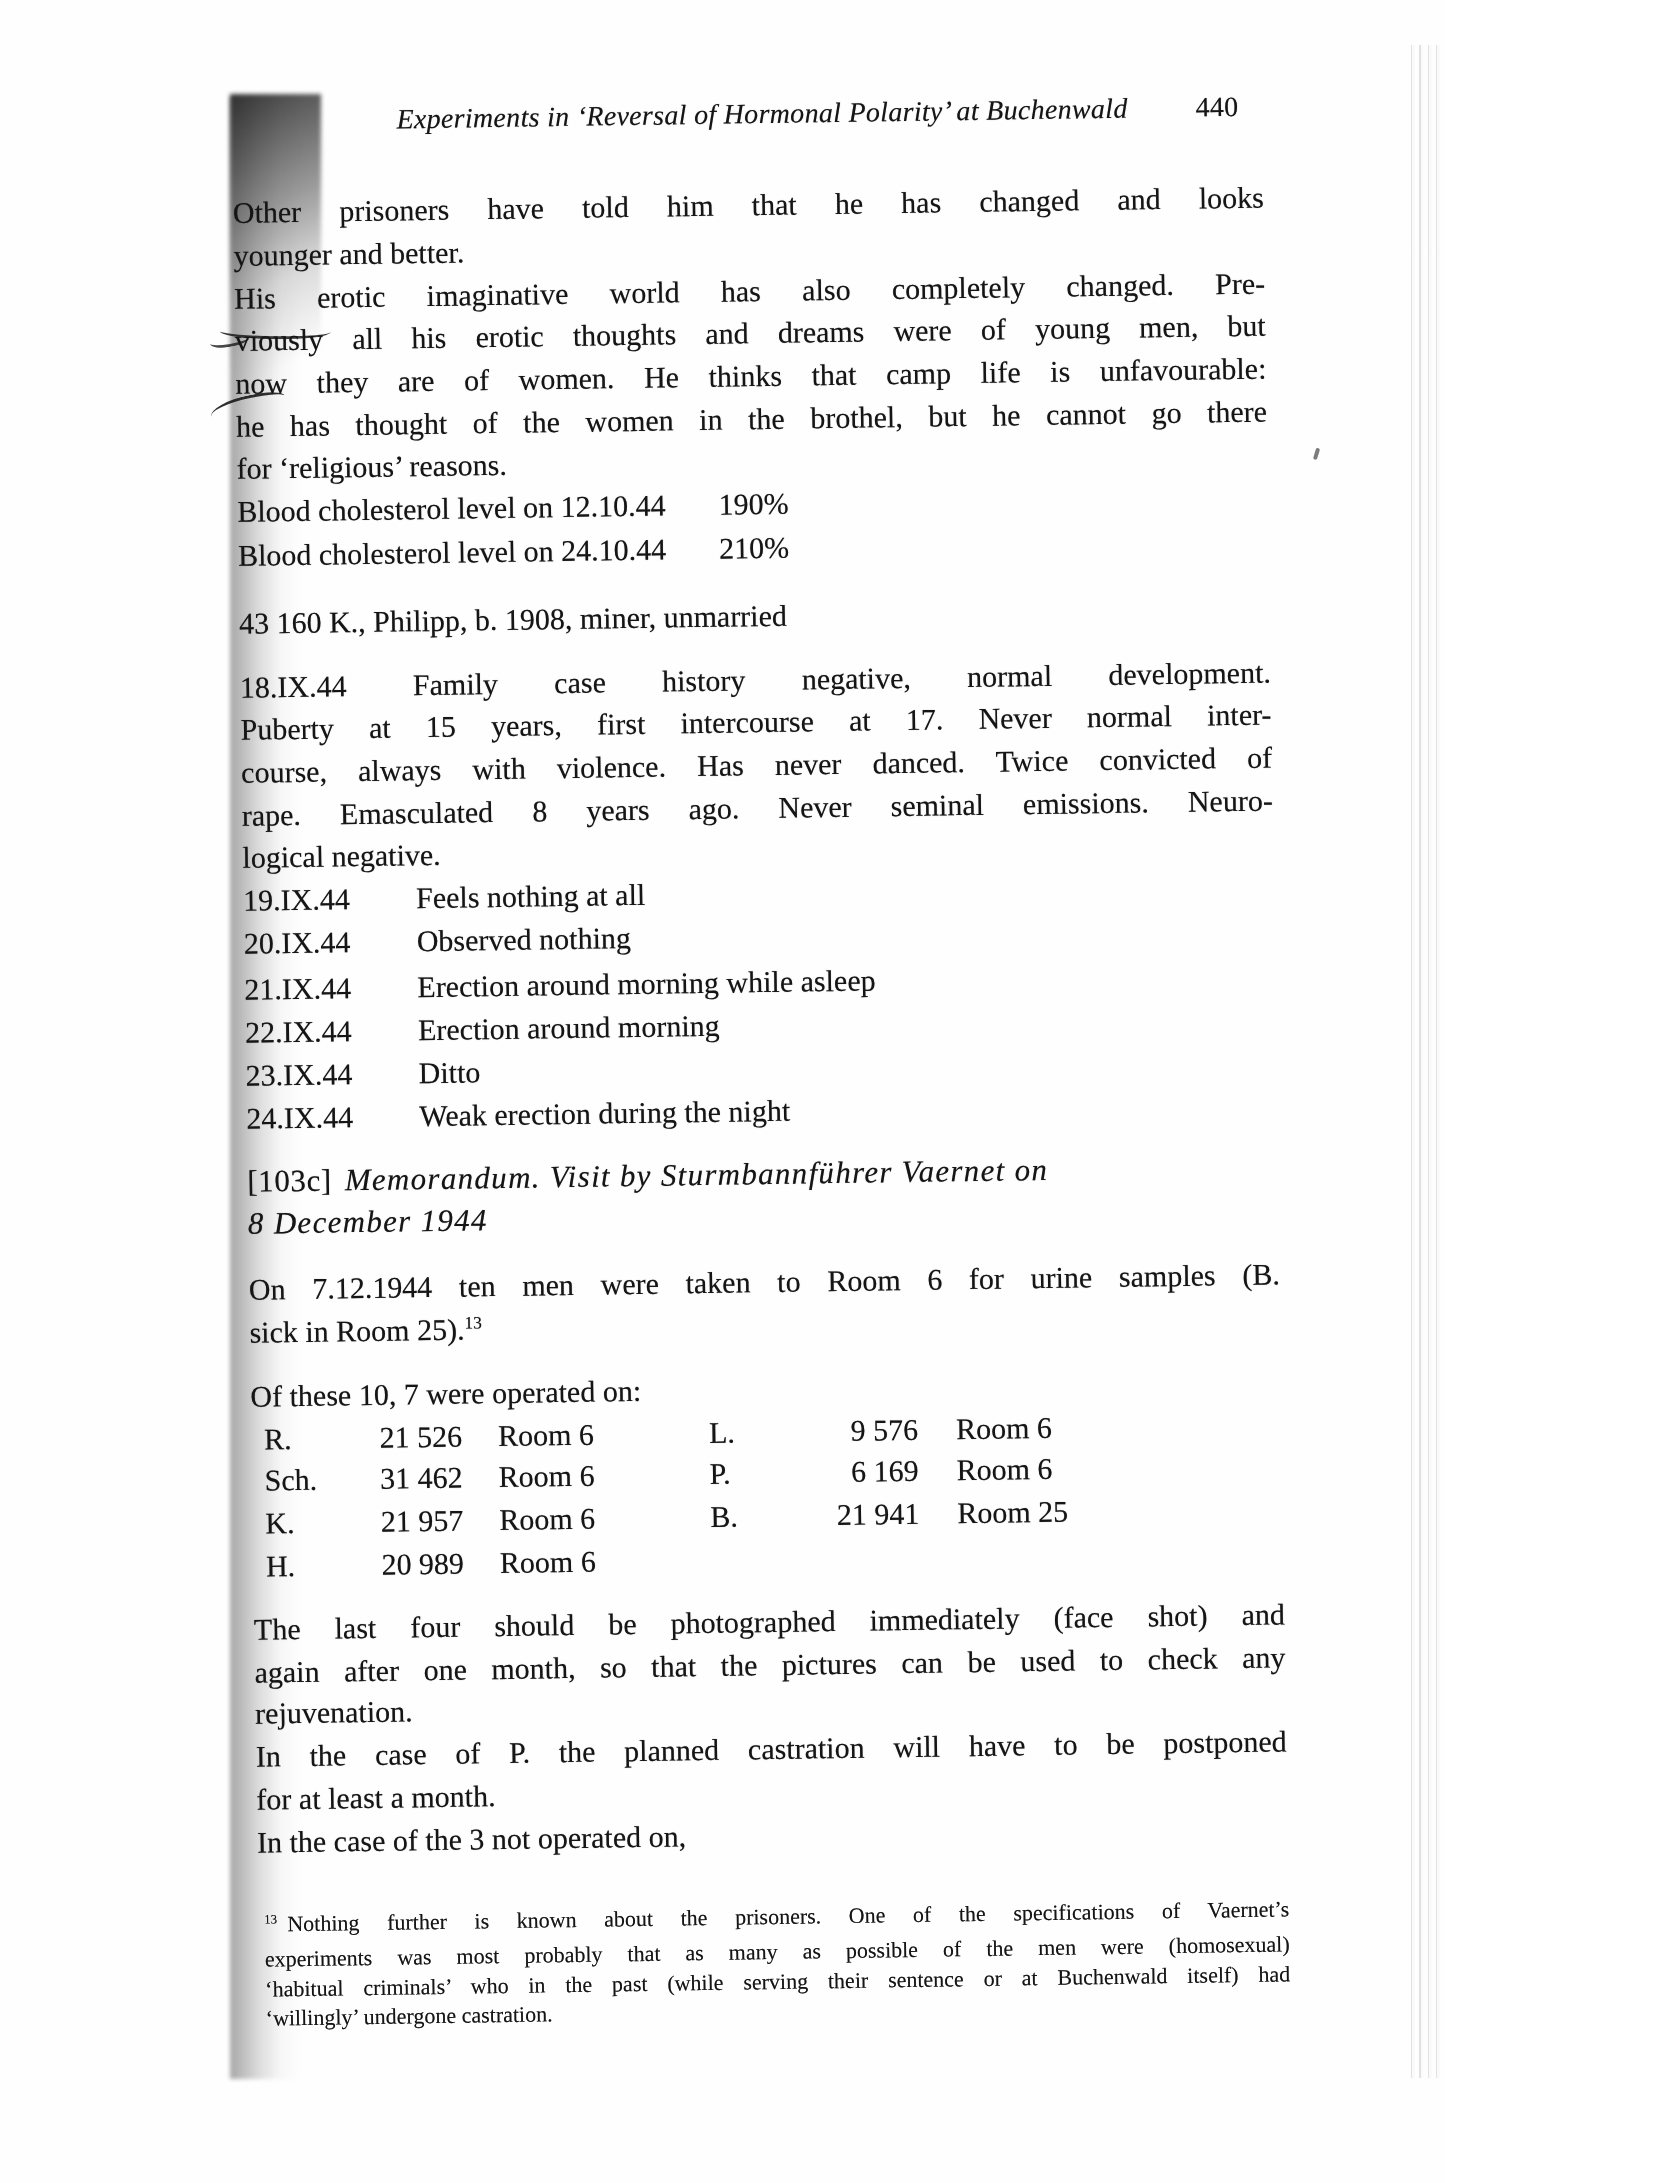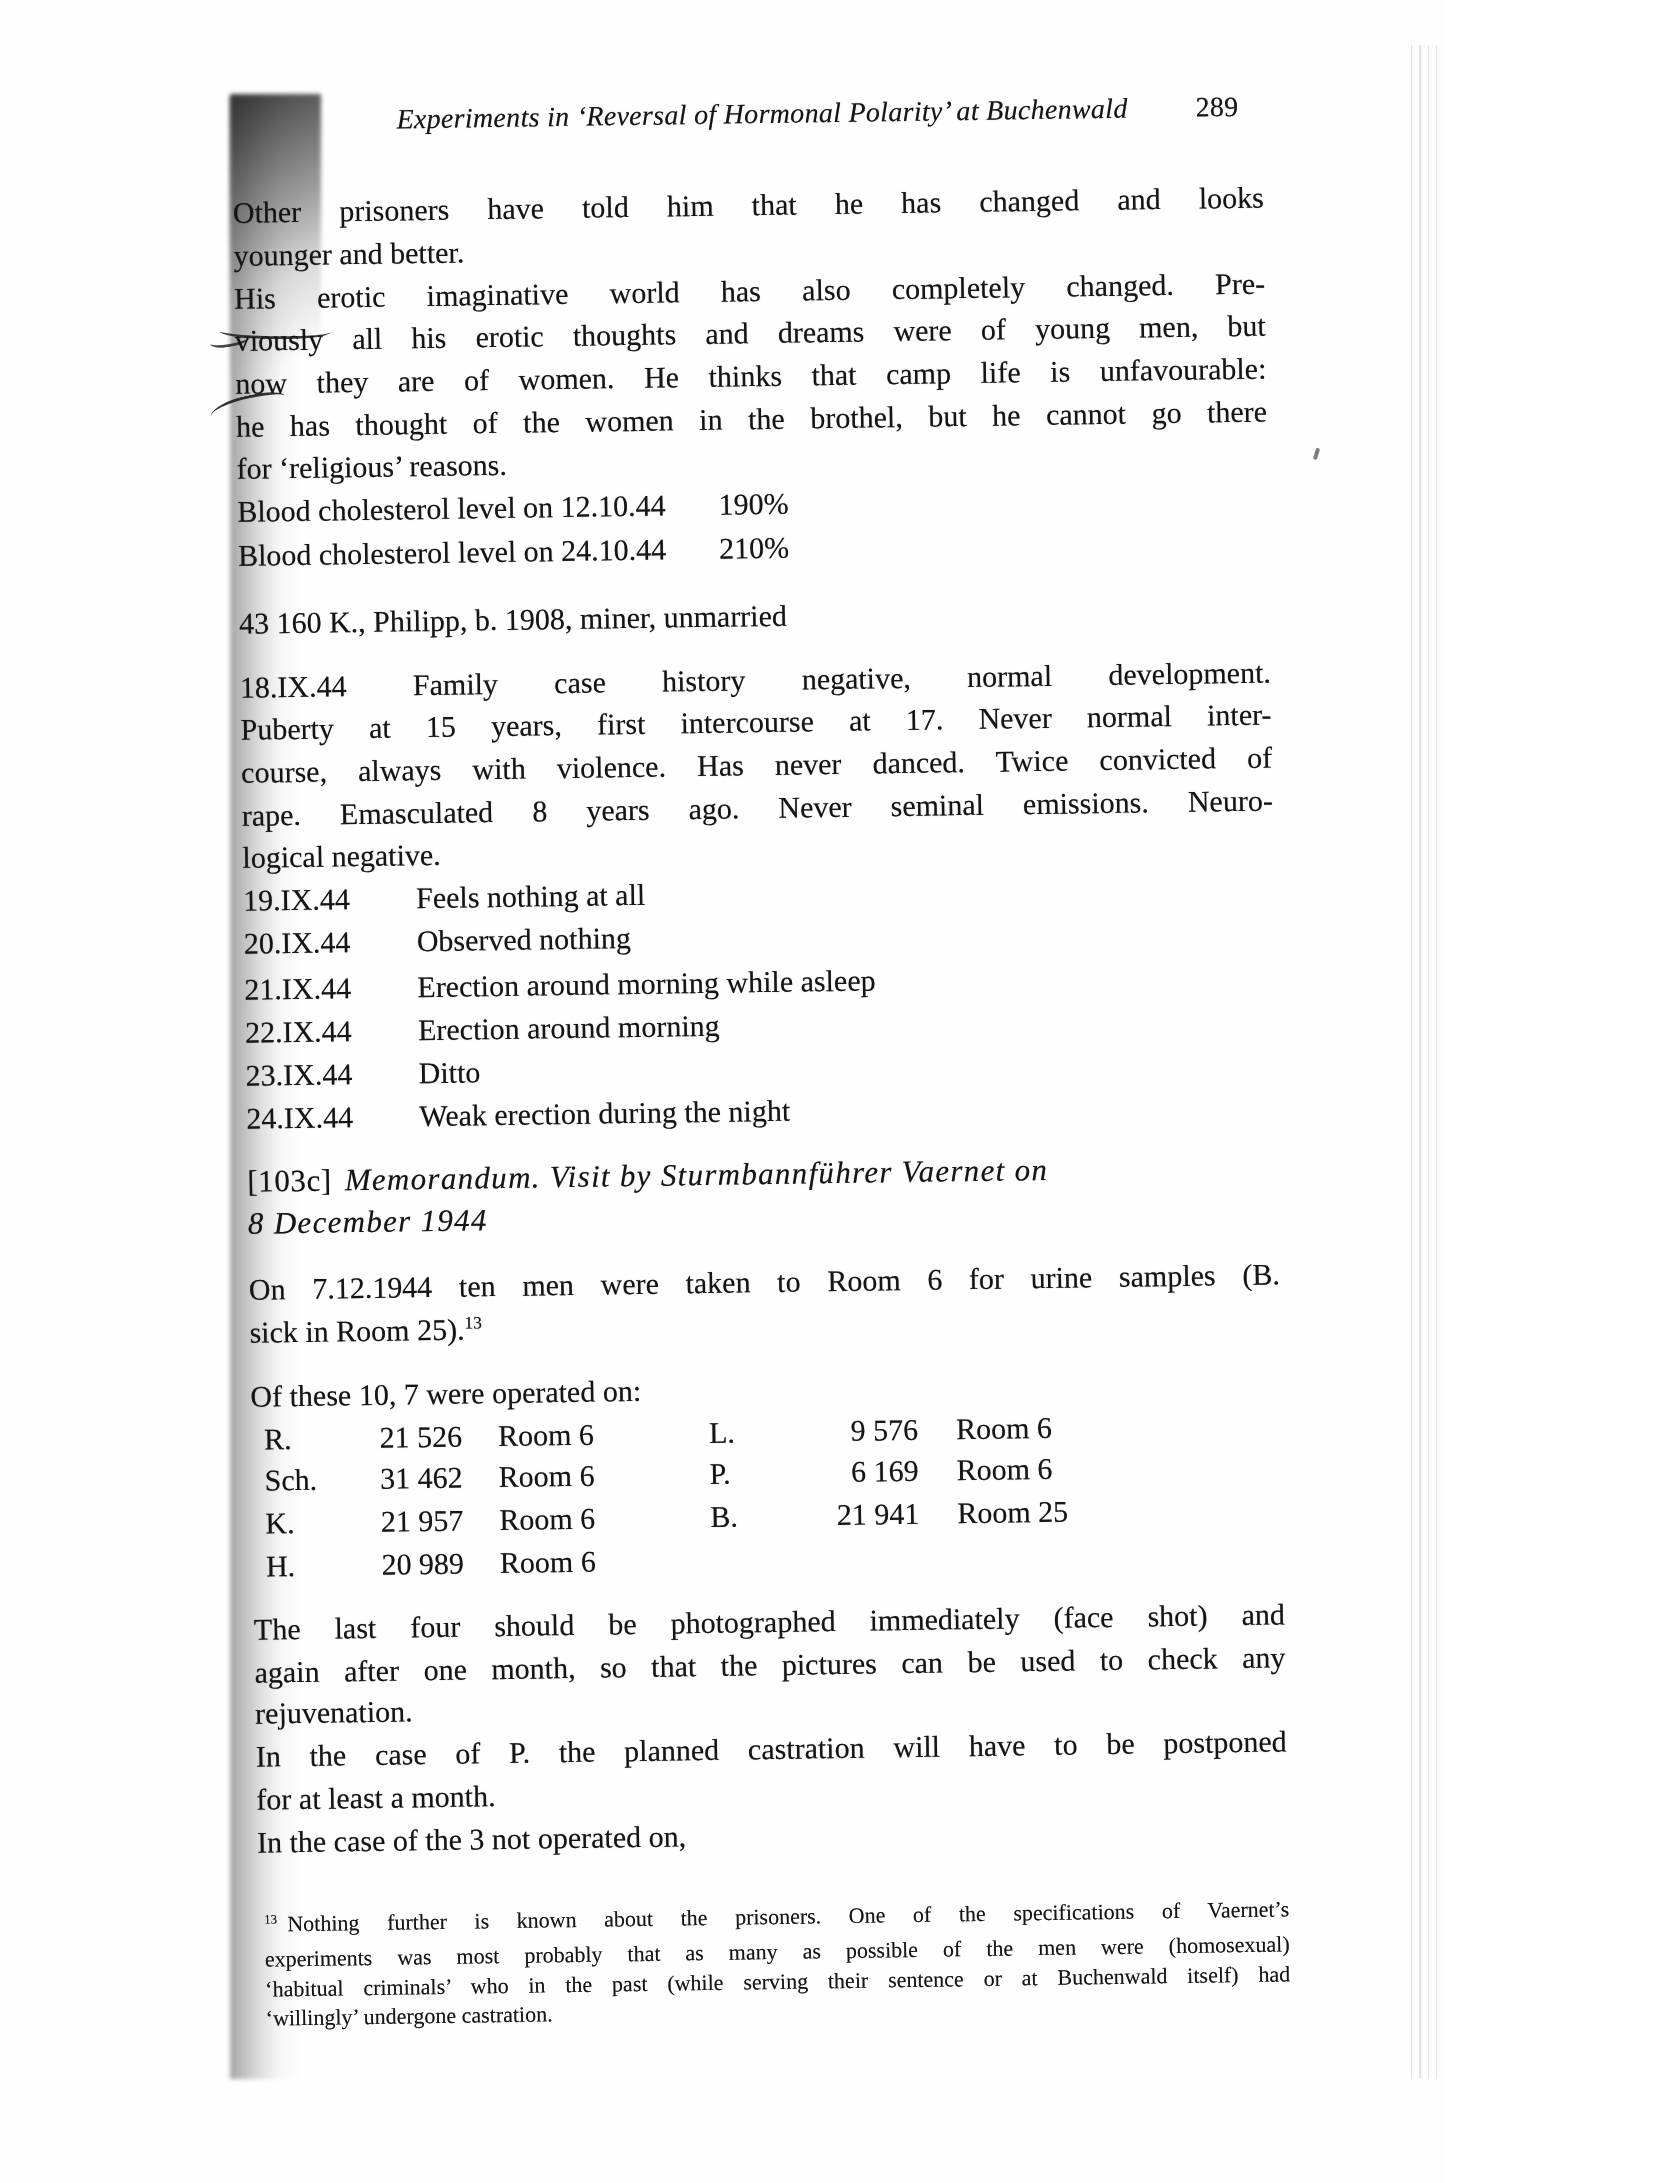--- a/index.html
+++ b/index.html
@@ -130,21 +130,21 @@
 
   <div id="content">
 
     <div class="pen-mark" id="pen-underline-a"></div>
     <div class="pen-mark" id="pen-underline-b"></div>
     <div class="pen-mark" id="pen-stroke-he"></div>
     <div class="pen-mark" id="ink-speck"></div>
 
     <div class="header-line">
       <span class="ht">Experiments in ‘Reversal of Hormonal Polarity’ at Buchenwald</span>
-      <span class="pn">289</span>
+      <span class="pn">440</span>
     </div>
 
     <div class="line j" style="top:186px">Other prisoners have told him that he has changed and looks</div>
     <div class="line" style="top:229px">younger and better.</div>
     <div class="line j" style="top:272px">His erotic imaginative world has also completely changed. Pre-</div>
     <div class="line j" style="top:314px">viously all his erotic thoughts and dreams were of young men, but</div>
     <div class="line j" style="top:357px">now they are of women. He thinks that camp life is unfavourable:</div>
     <div class="line j" style="top:400px">he has thought of the women in the brothel, but he cannot go there</div>
     <div class="line" style="top:442px">for ‘religious’ reasons.</div>
 

